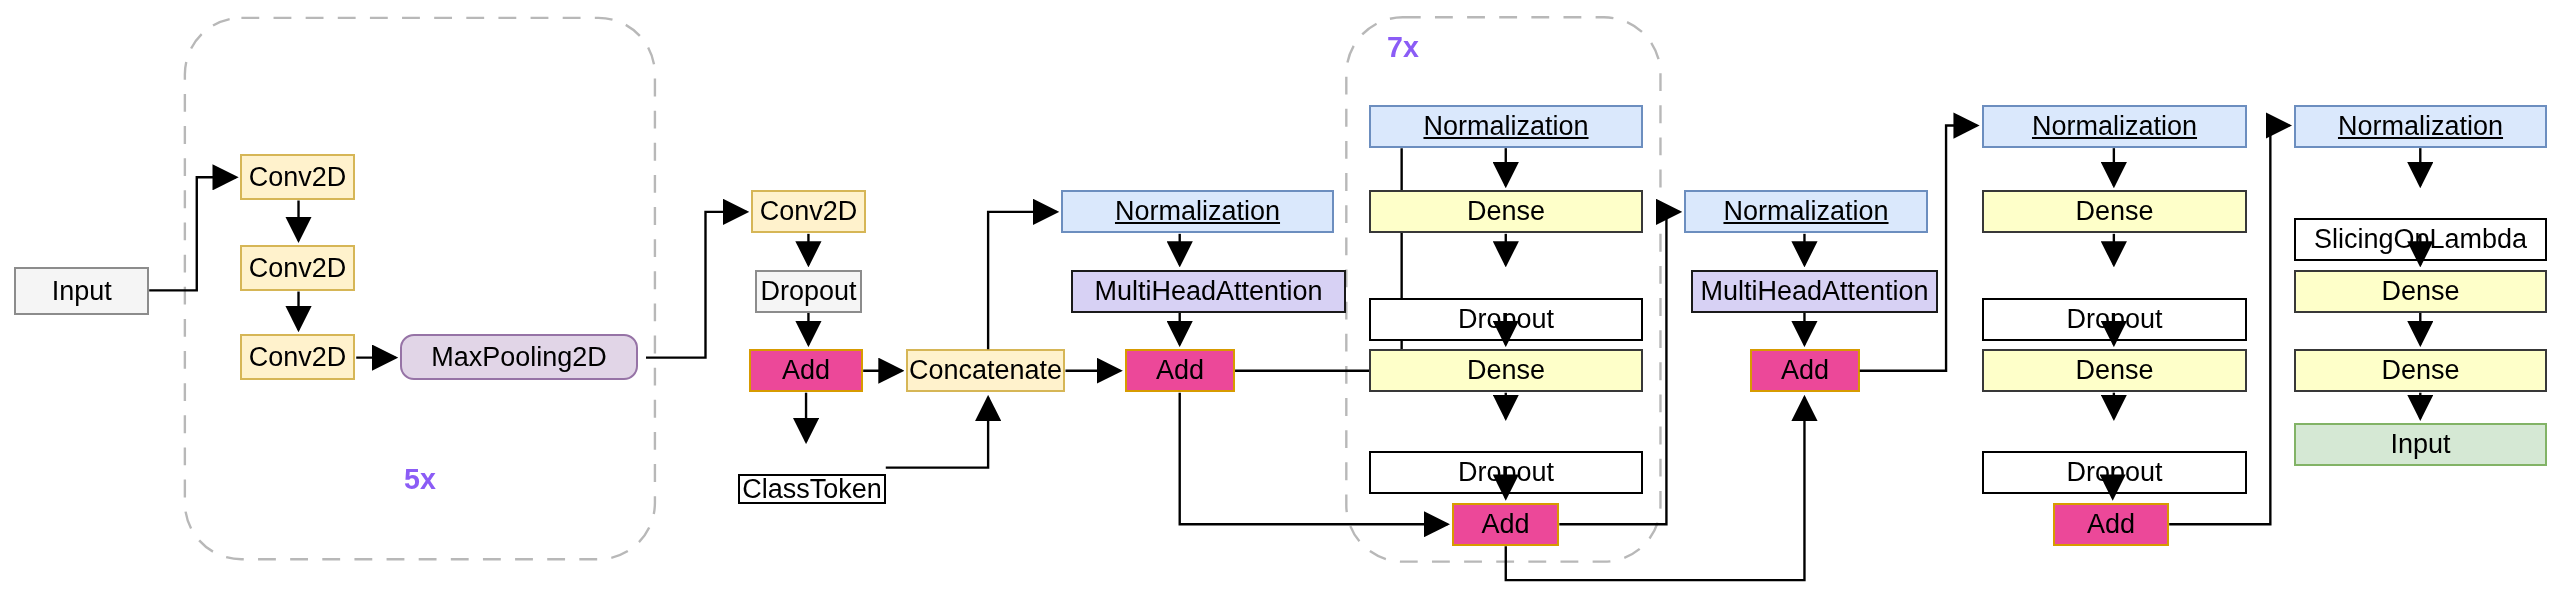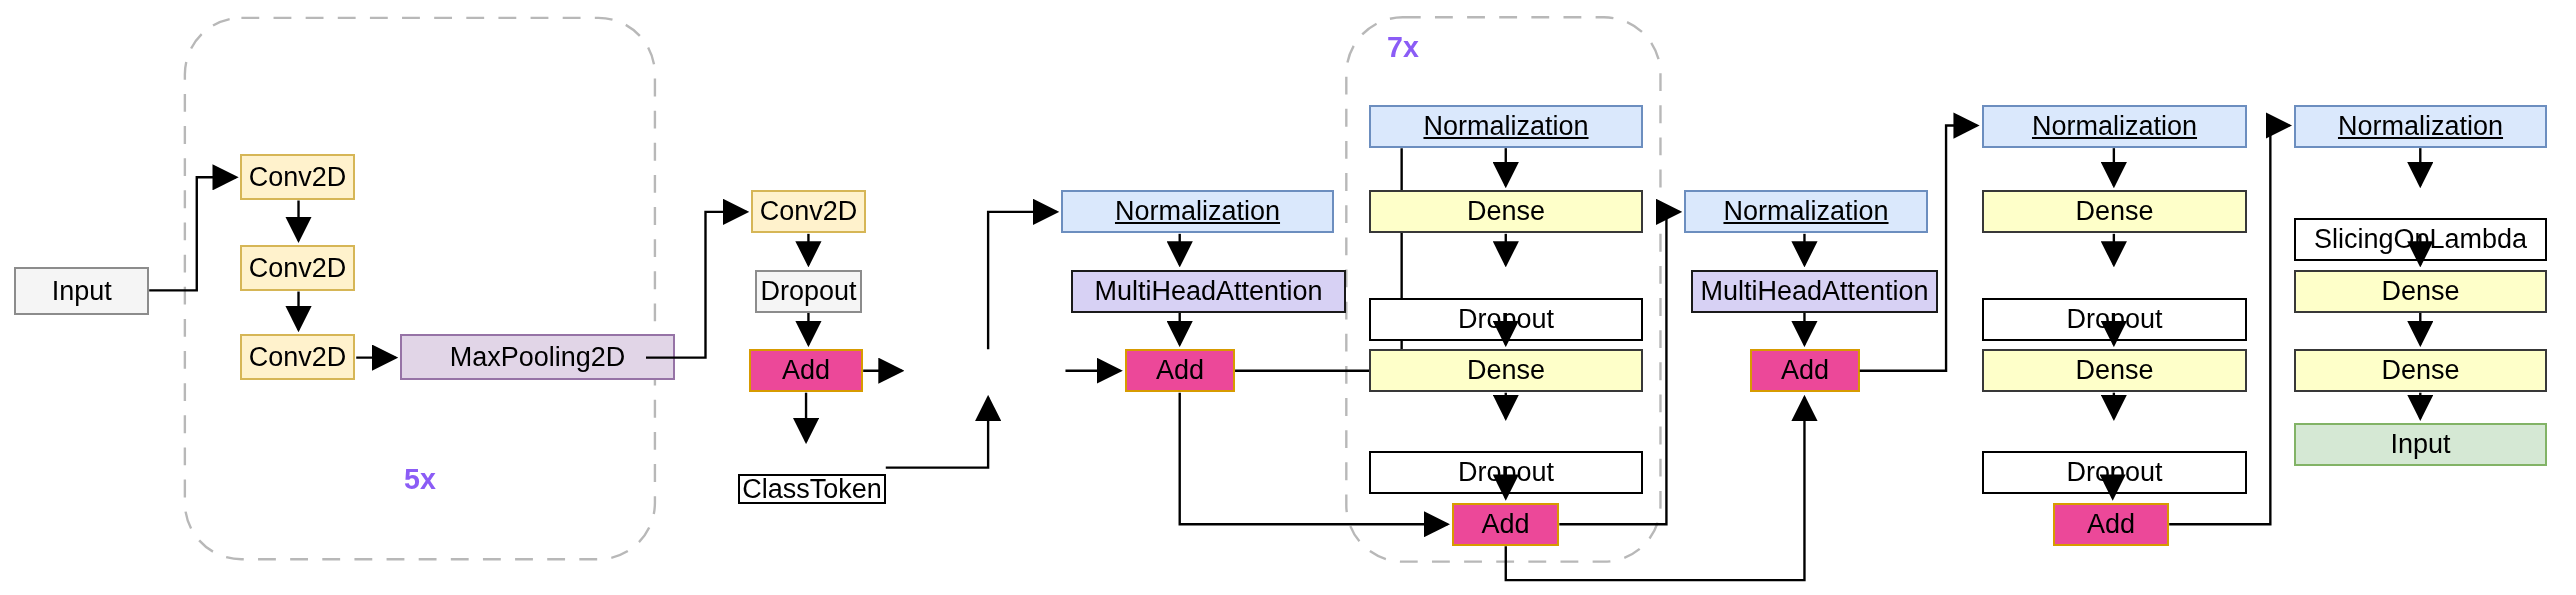--- a/index.html
+++ b/index.html
@@ -24,21 +24,21 @@
   .st-plain { background:#ffffff; border-color:#000000;margin-top:28px; }
   .st-out   { background:#d5e8d4; border-color:#82b366; }
 
   .grp-label { position: absolute; font-size: 28.6px; font-weight: bold; color: #8b5cf6; z-index: 2; }
 
   
   #n-input      { left:14.3px;   top:267px; width:135px; height:48px; }
   #n-conv1      { left:240px;  top:154px; width:115px; height:46px; }
   #n-conv2      { left:240px;  top:245px; width:115px; height:46px; }
   #n-conv3      { left:240px;  top:334px; width:115px; height:46px; }
-  #n-maxpool    { left:400px;  top:334px; width:275px; height:46px; }
+  #n-maxpool    { left:400px;  top:334px; width:238px; height:46px;border-radius:14px; }
   #n-conv4      { left:751px; top:190px; width:115px; height:43px; }
   #n-reshape    { left:755px; top:270px; width:107px; height:43px; }
   #n-add1       { left:749px; top:349px; width:114px; height:43px; }
   #n-classtoken { left:738px; top:446px; width:148px; height:30px; }
   #n-concat     { left:906px; top:349px; width:159px; height:43px; }
   #n-norm1      { left:1061px; top:190px; width:273px; height:43px; }
   #n-mha1       { left:1061px; top:270px; width:275px; height:43px; }
   #n-add2       { left:1125px; top:349px; width:110px; height:43px; }
   #n-norm2      { left:1369px; top:105px; width:274px; height:43px; }
   #n-dense1     { left:1369px; top:190px; width:274px; height:43px; }
@@ -78,20 +78,21 @@
   <div id="layer-boxes">
     <div class="node st-io" id="n-input">Input</div>
     <div class="node st-conv" id="n-conv1">Conv2D</div>
     <div class="node st-conv" id="n-conv2">Conv2D</div>
     <div class="node st-conv" id="n-conv3">Conv2D</div>
     <div class="node st-pool" id="n-maxpool">MaxPooling2D</div>
     <div class="node st-conv" id="n-conv4">Conv2D</div>
     <div class="node st-io" id="n-reshape">Dropout</div>
     <div class="node st-add" id="n-add1">Add</div>
     <div class="node st-plain" id="n-classtoken">ClassToken</div>
+    <div class="node st-conv" id="n-concat">Concatenate</div>
     <div class="node st-norm" id="n-norm1">Normalization</div>
     <div class="node st-mha" id="n-mha1">MultiHeadAttention</div>
     <div class="node st-add" id="n-add2">Add</div>
     <div class="node st-norm" id="n-norm2">Normalization</div>
     <div class="node st-dense" id="n-dense1">Dense</div>
     <div class="node st-plain" id="n-drop1">Dropout</div>
     <div class="node st-dense" id="n-dense2">Dense</div>
     <div class="node st-plain" id="n-drop2">Dropout</div>
     <div class="node st-add" id="n-add3">Add</div>
     <div class="node st-norm" id="n-norm3">Normalization</div>

